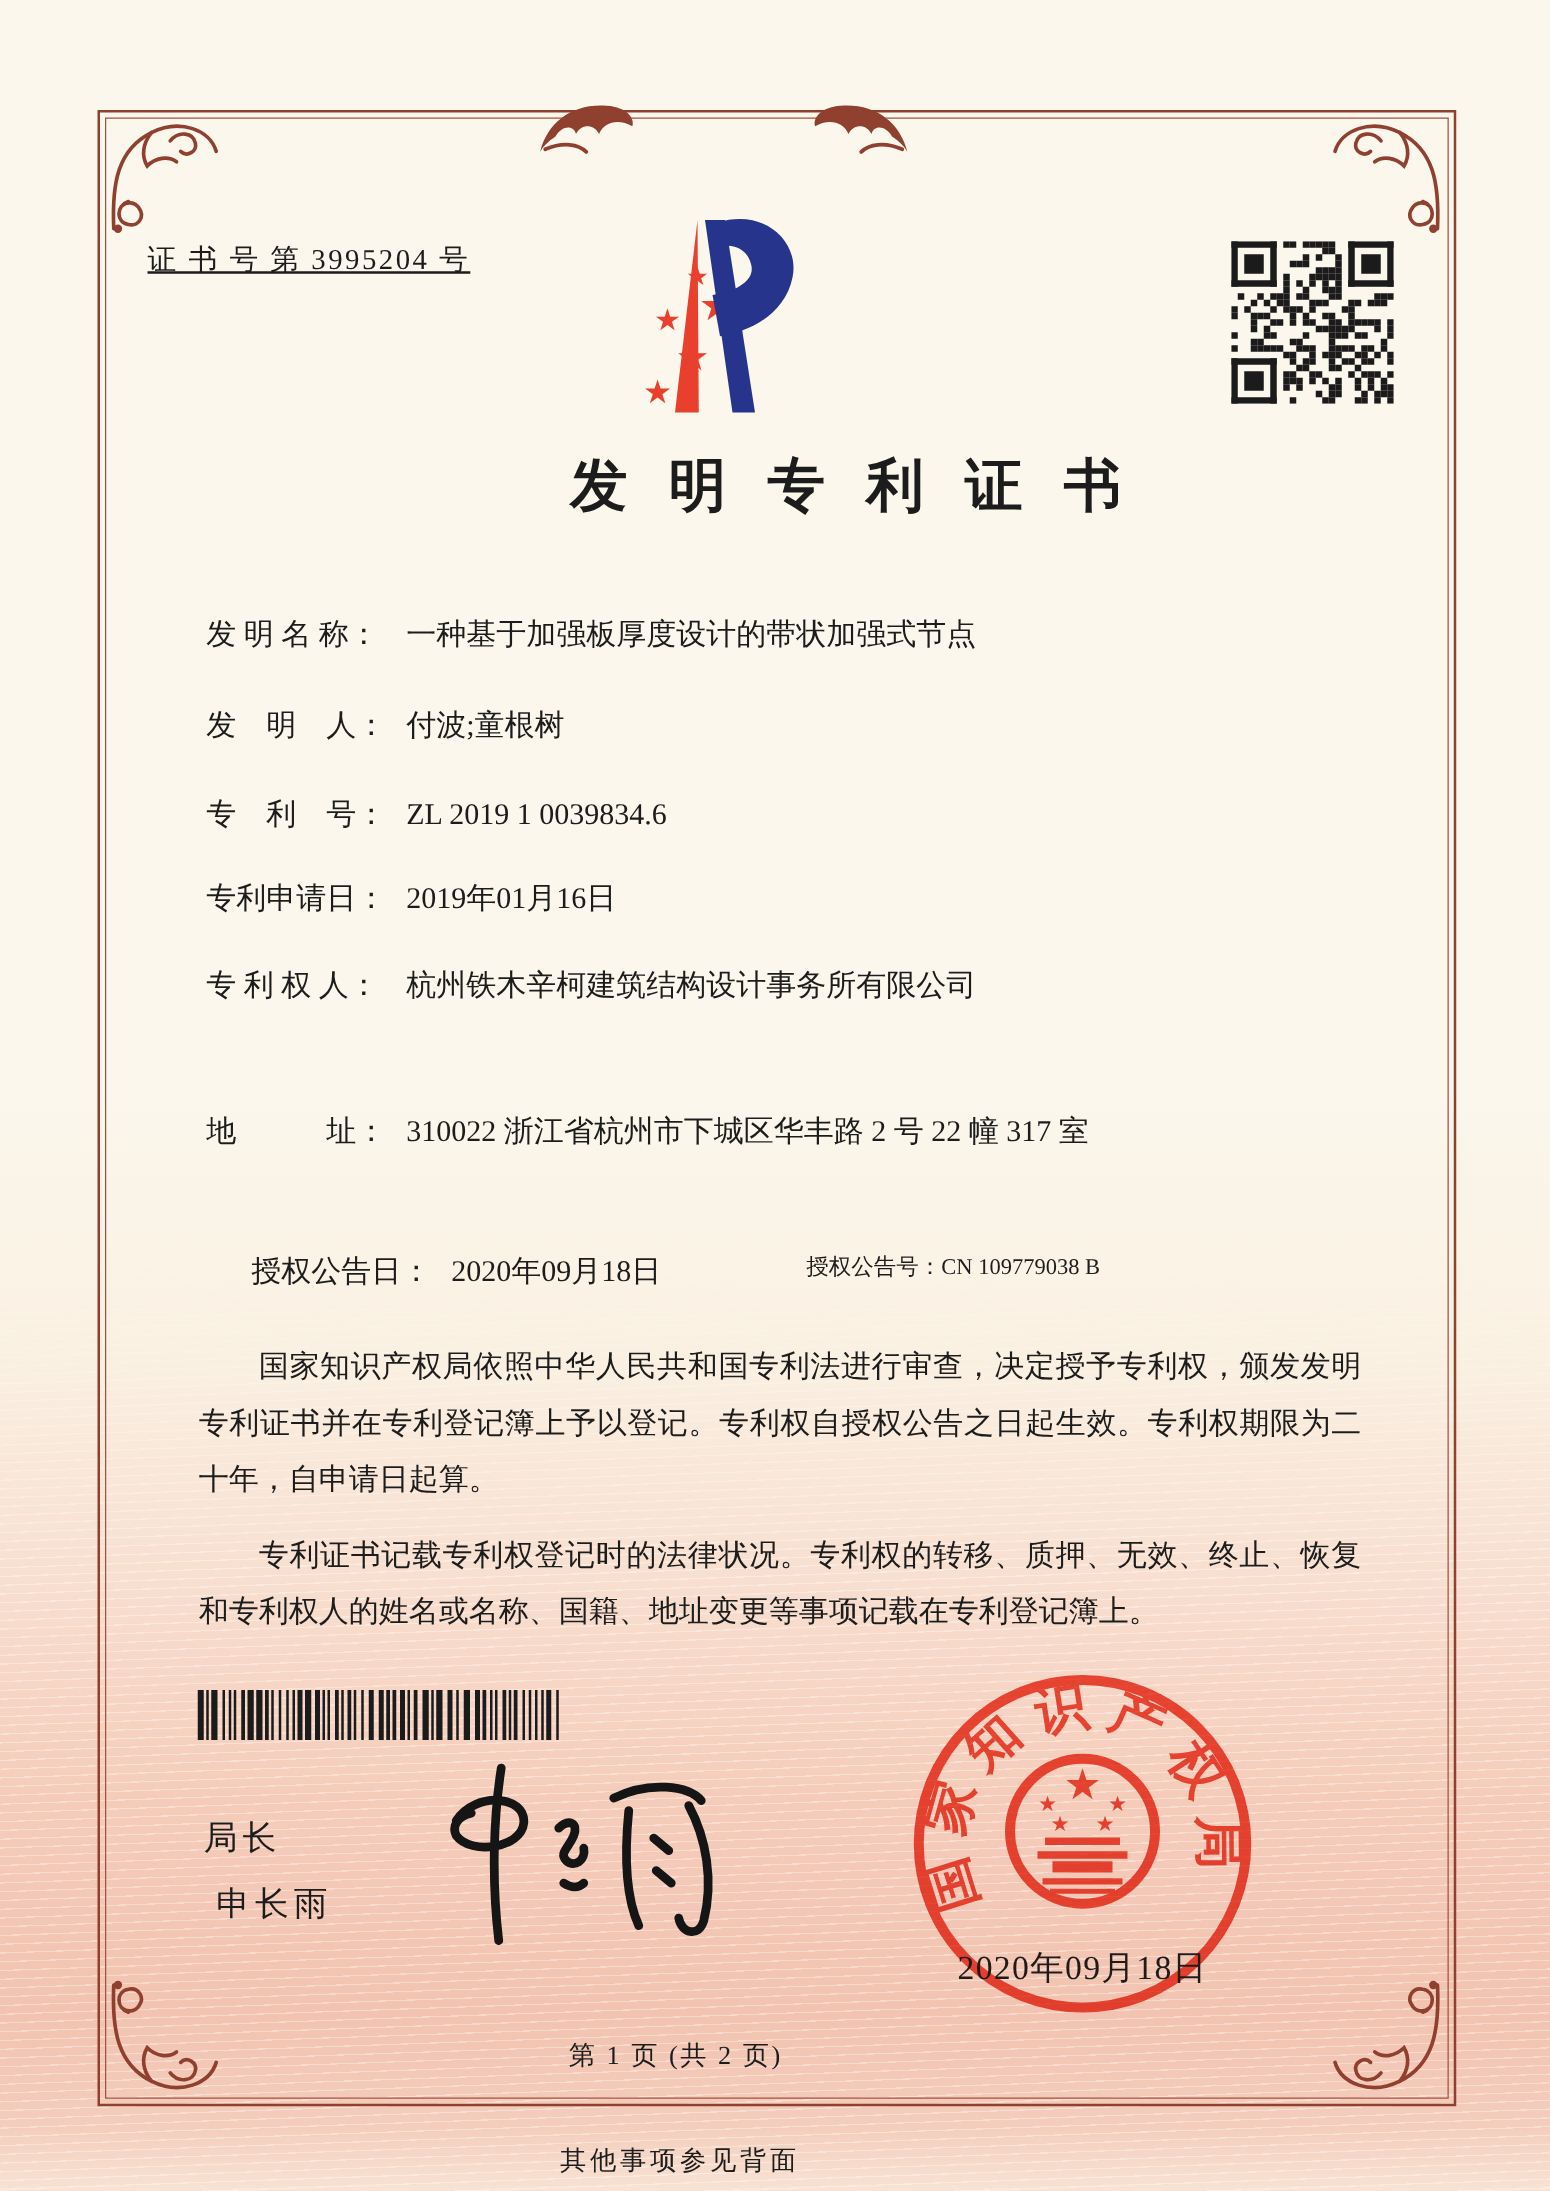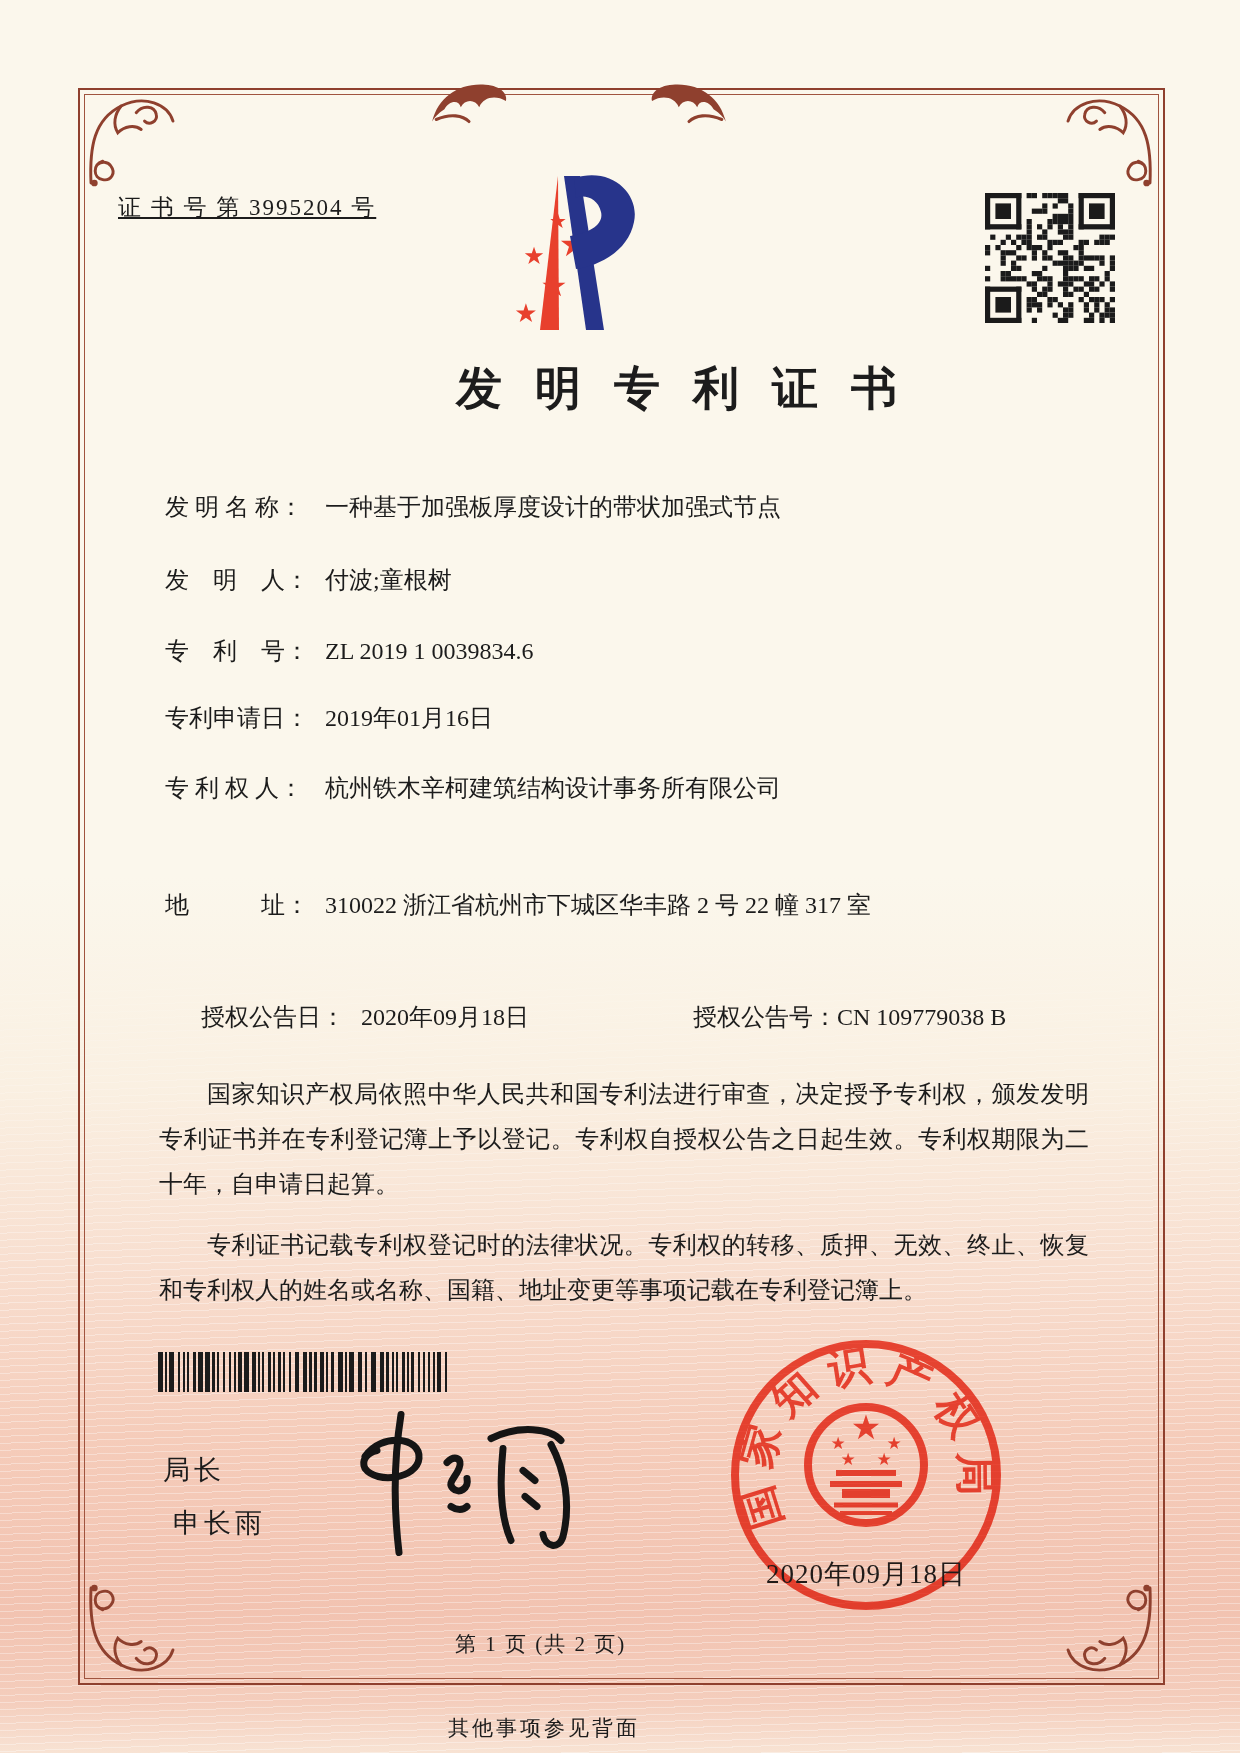--- a/index.html
+++ b/index.html
@@ -35,21 +35,21 @@
   .qr{position:absolute;left:985px;top:193px;width:130px;height:130px;}
 
   .title{position:absolute;left:130px;top:358px;width:800px;text-align:right;
          font-size:46px;font-weight:bold;letter-spacing:33px;text-indent:33px;}
 
   .row{position:absolute;left:165px;font-size:24px;white-space:nowrap;}
   .row .lab{display:inline-block;min-width:158px;}
   .row .val{margin-left:2px;}
   .r0{top:491px;} .r1{top:564px;} .r2{top:635px;} .r3{top:702px;}
   .r4{top:772px;} .r5{top:851px;margin-top:38px;} .r6{top:1001px;margin-left:36px;}
-  .row2{position:absolute;left:645px;top:1001px;font-size:24px;white-space:nowrap;margin-left:48px;}
+  .row2{position:absolute;left:645px;top:1001px;font-size:18px;white-space:nowrap;}
 
   .paras{position:absolute;left:143px;top:1056px;width:962px;font-size:24px;
          line-height:45px;text-align:justify;}
   .paras p{margin:16px;text-indent:2em;}
 
   .barcode{position:absolute;left:158px;top:1352px;width:296px;height:40px;}
 
   .officer-title{position:absolute;left:163px;top:1452px;font-size:27px;letter-spacing:4px;}
   .officer-name{position:absolute;left:173px;top:1505px;font-size:27px;letter-spacing:4px;}
   .signature{position:absolute;left:335px;top:1402px;width:250px;height:165px;}

